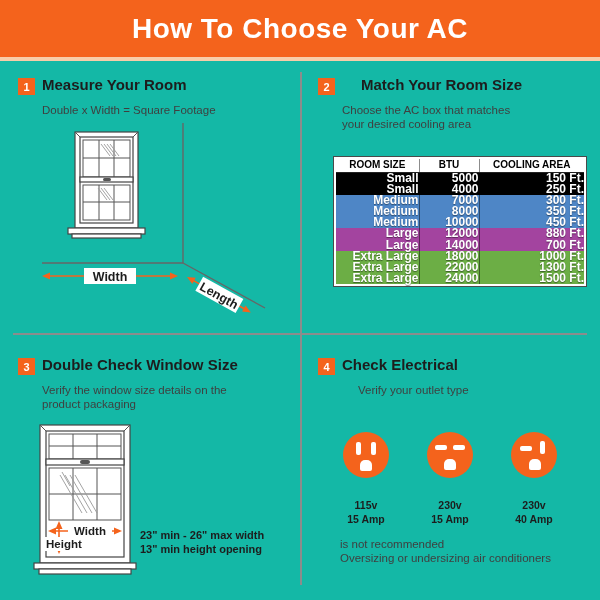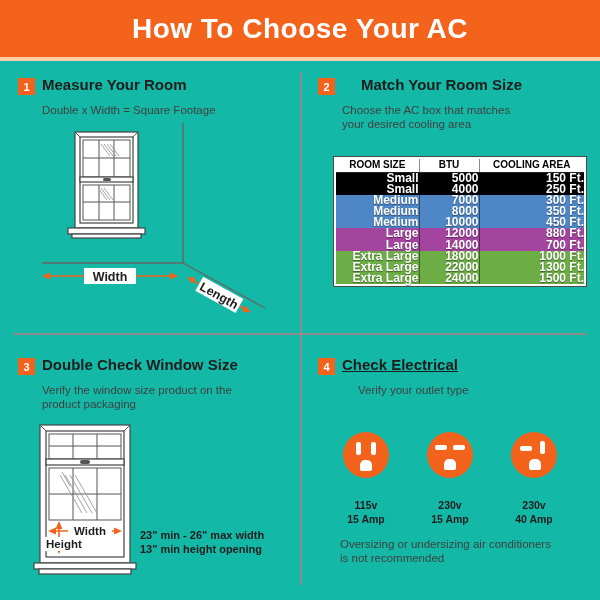--- a/index.html
+++ b/index.html
@@ -240,21 +240,21 @@
             <td>Extra Large</td>
             <td>24000</td>
             <td>1500 Ft.</td>
           </tr>
       </tbody>
     </table>
   </div>
 
   <div class="badge" style="left:18px; top:358px;">3</div>
   <div class="quad-title" style="left:42px; top:356px;">Double Check Window Size</div>
-  <div class="quad-sub" style="left:42px; top:383px;">Verify the window size product on the</div>
+  <div class="quad-sub" style="left:42px; top:383px;">Verify the window size details on the</div>
   <div class="quad-sub" style="left:42px; top:397px;">product packaging</div>
 
   <svg style="position:absolute; left:0; top:415px;" width="300" height="175" viewBox="0 0 300 175">
     <g>
       <rect class="frame" x="40" y="10" width="90" height="138"></rect>
       <rect class="frame" x="46" y="16" width="78" height="126"></rect>
       <line class="line" x1="40" y1="10" x2="46" y2="16"></line>
       <line class="line" x1="130" y1="10" x2="124" y2="16"></line>
 
       <rect class="line" x="49" y="19" width="72" height="25"></rect>
@@ -295,21 +295,21 @@
       <text class="measure-label" x="46" y="133" font-size="11.5" text-anchor="start">Height</text>
     </g>
   </svg>
 
   <div class="spec-text" style="left:140px; top:529px;">
     <div>23" min - 26" max width</div>
     <div>13" min height opening</div>
   </div>
 
   <div class="badge" style="left:318px; top:358px;">4</div>
-  <div class="quad-title" style="left:342px; top:356px;text-decoration:underline;">Check Electrical</div>
+  <div class="quad-title" style="left:342px; top:356px;">Check Electrical</div>
   <div class="quad-sub" style="left:342px; top:383px;margin-left:16px;">Verify your outlet type</div>
 
   <div class="outlet" style="left:326px; top:432px;">
     <div class="outlet-circle">
       <div class="slot slot-v" style="left:13px; top:10px;"></div>
       <div class="slot slot-v" style="left:28px; top:10px;"></div>
       <div class="slot slot-ground" style="left:17px; top:28px;"></div>
     </div>
     <div class="outlet-label">
       <div>115v</div>
@@ -335,17 +335,17 @@
       <div class="slot slot-v" style="left:29px; top:9px;"></div>
       <div class="slot slot-ground" style="left:18px; top:27px;"></div>
     </div>
     <div class="outlet-label">
       <div>230v</div>
       <div>40 Amp</div>
     </div>
   </div>
 
   <div class="note-text" style="left:340px; top:537px;">
+    <div>is not recommended</div>
     <div>Oversizing or undersizing air conditioners</div>
-    <div>is not recommended</div>
   </div>
 
 </div>
 
 </body></html>

